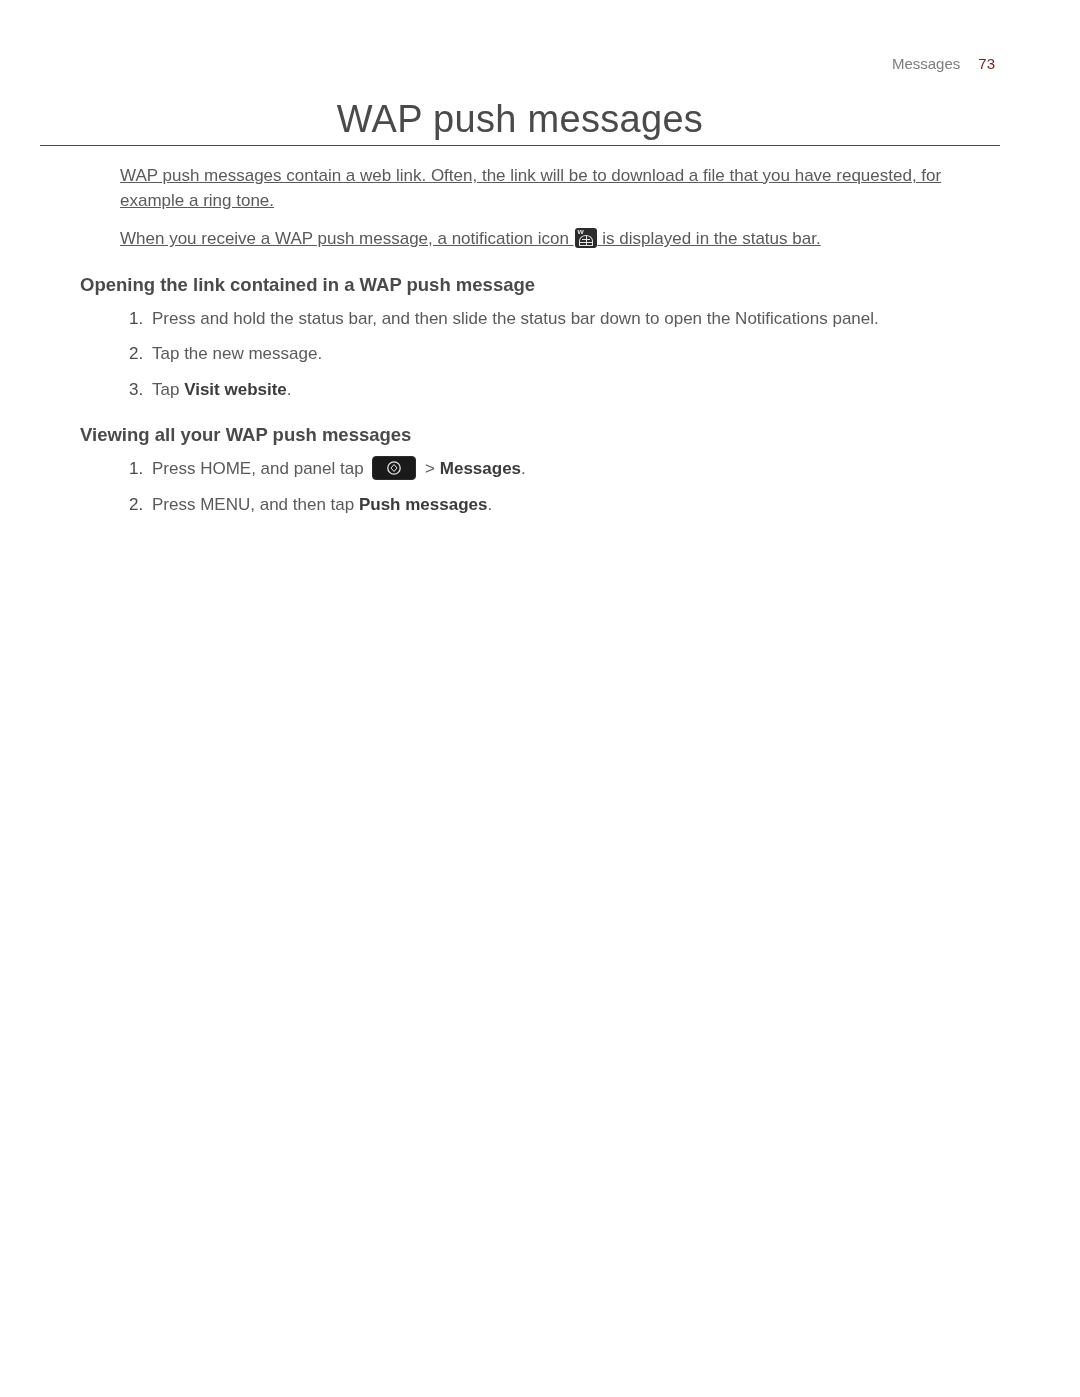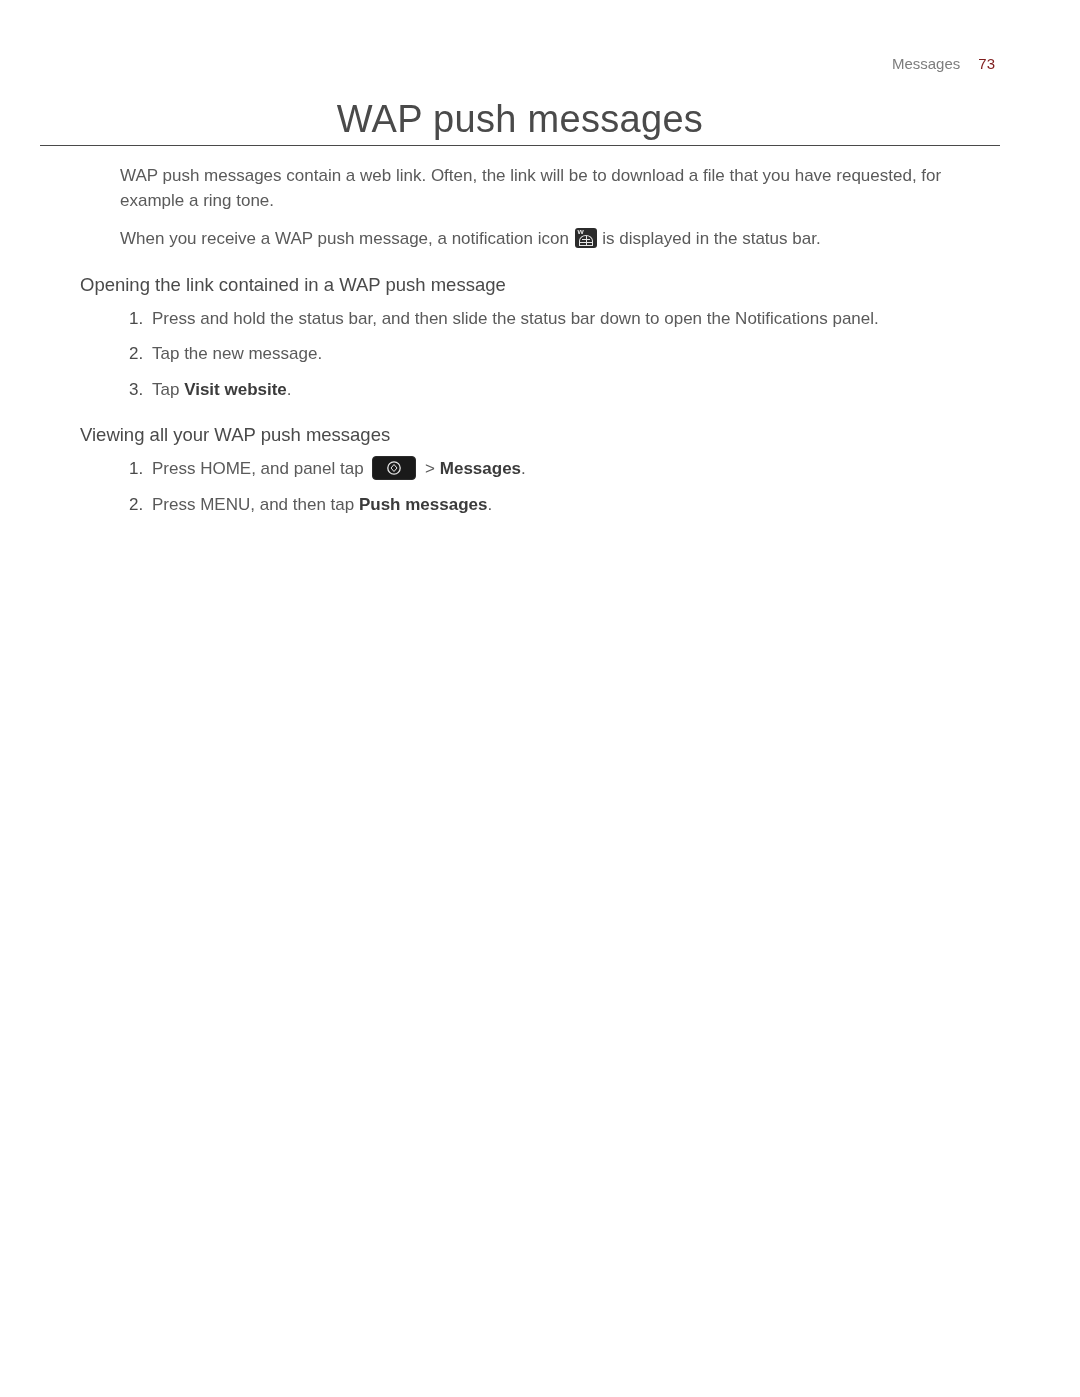--- a/index.html
+++ b/index.html
@@ -42,26 +42,27 @@
     border-bottom: 1.5px solid #4a4a4a;
     letter-spacing: 0.3px;
     text-align: center;
   }
   .body-block {
     margin-left: 80px;
     margin-top: 18px;
     font-size: 17px;
     line-height: 1.45;
     color: #5a5a5a;
+    text-decoration: underline;
   }
   .body-block p {
     margin: 0 0 14px 0;
   }
   h2.subheading {
-    font-weight: 400;
+    font-weight: 700;
     font-size: 18.5px;
     color: #4a4a4a;
     margin: 22px 0 10px 40px;
   }
   ol.steps {
     margin: 0 0 0 80px;
     padding-left: 28px;
     font-size: 17px;
     color: #5a5a5a;
     line-height: 1.5;

